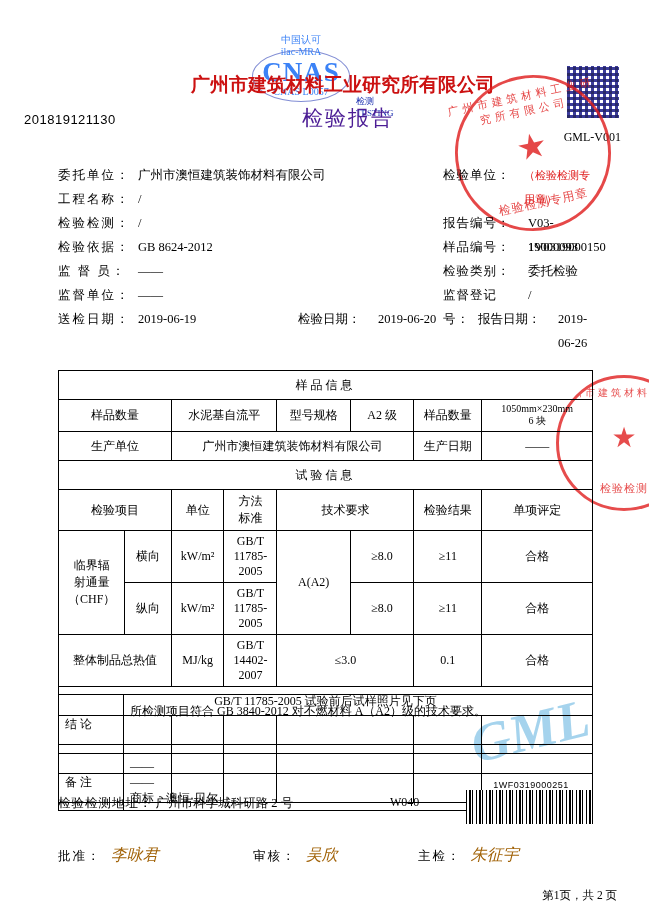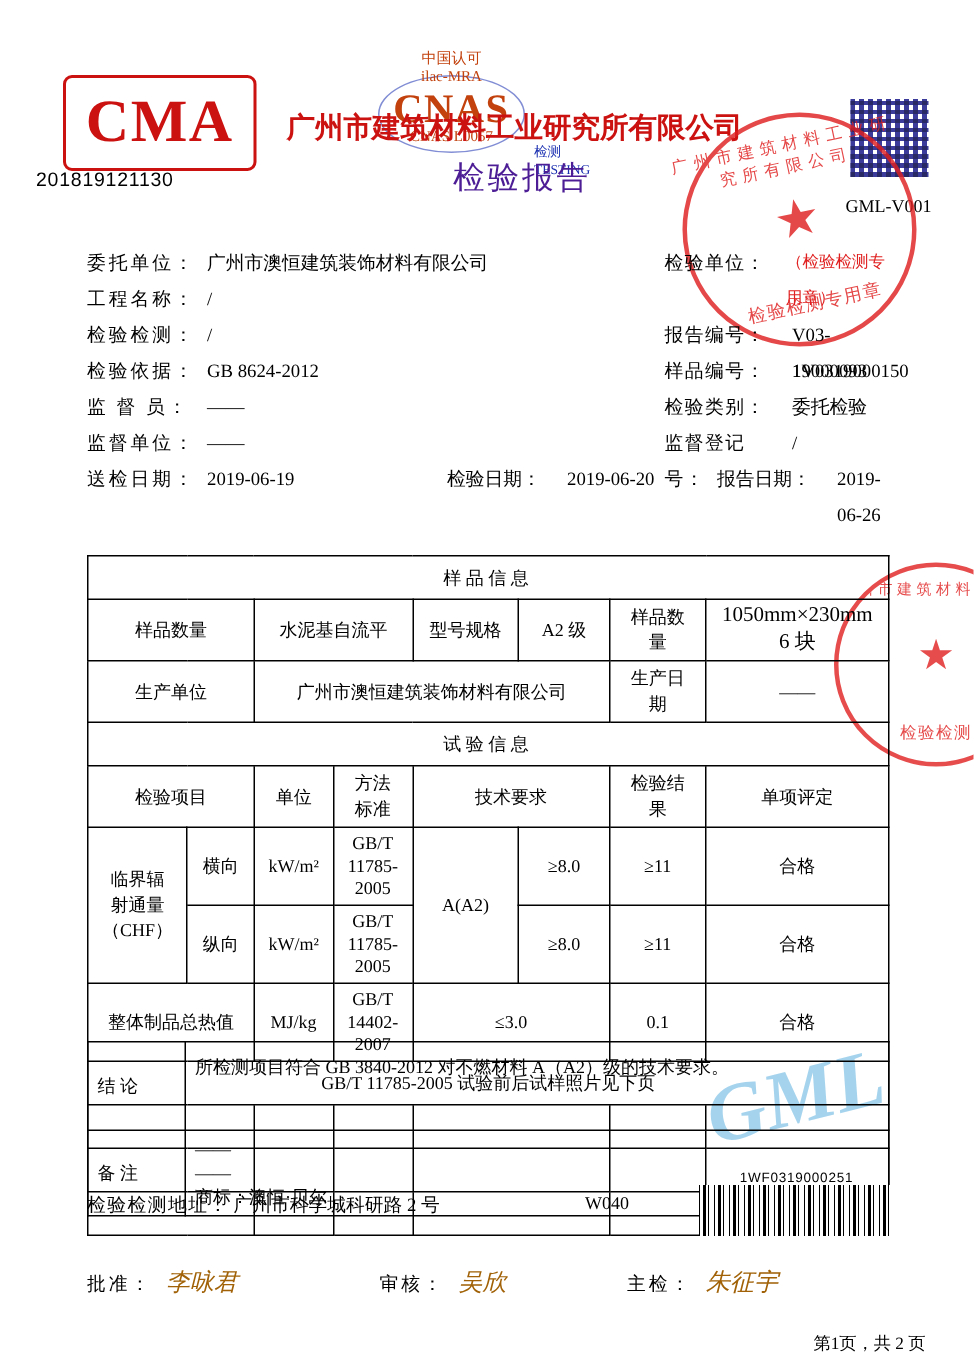--- a/index.html
+++ b/index.html
@@ -52,21 +52,21 @@
     color: #000000;
     font-size: 13px;
     font-family: "Liberation Sans", sans-serif;
     letter-spacing: 0.5px;
   }
   .cnas-mark {
     position: absolute;
     left: 247px; top: 3px;
     width: 108px;
     text-align: center;
-    color: #c2410c;
+    color: #3b82f6;
   }
   .cnas-top {
     font-size: 10px;
     line-height: 13px;
   }
   .cnas-ilac {
     font-size: 10px;
     line-height: 12px;
   }
   .cnas-big {
@@ -320,21 +320,20 @@
     right: 32px; top: 888px;
     font-size: 11.5px;
   }
 </style>
 </head>
 <body>
 
 <div class="page">
 
   <div class="header">
-    <div class="cma-mark">CMA</div>
     <div class="cma-num">201819121130</div>
 
     <div class="cnas-ellipse"></div>
     <div class="cnas-mark">
       <div class="cnas-top">中国认可</div>
       <div class="cnas-ilac">ilac-MRA</div>
       <div class="cnas-big">CNAS</div>
       <div class="cnas-sub">CNAS L0057</div>
     </div>
     <div class="testing-en">检测<br>TESTING</div>
@@ -407,21 +406,21 @@
     <tbody>
         <tr>
       <td colspan="8" class="sec-title">样品信息</td>
     </tr>
     <tr class="tall">
       <td colspan="2" style="width:70px">样品数量</td>
       <td colspan="2" style="width:160px">水泥基自流平</td>
       <td style="width:70px">型号规格</td>
       <td style="width:60px">A2 级</td>
       <td style="width:70px">样品数量</td>
-      <td style="width:105px;white-space:pre-line;font-size:14px">1050mm×230mm
+      <td style="width:105px;white-space:pre-line;font-size:10px">1050mm×230mm
 6 块</td>
     </tr>
     <tr>
       <td colspan="2">生产单位</td>
       <td colspan="4">广州市澳恒建筑装饰材料有限公司</td>
       <td>生产日期</td>
       <td>——</td>
     </tr>
     <tr>
       <td colspan="8" class="sec-title">试验信息</td>

